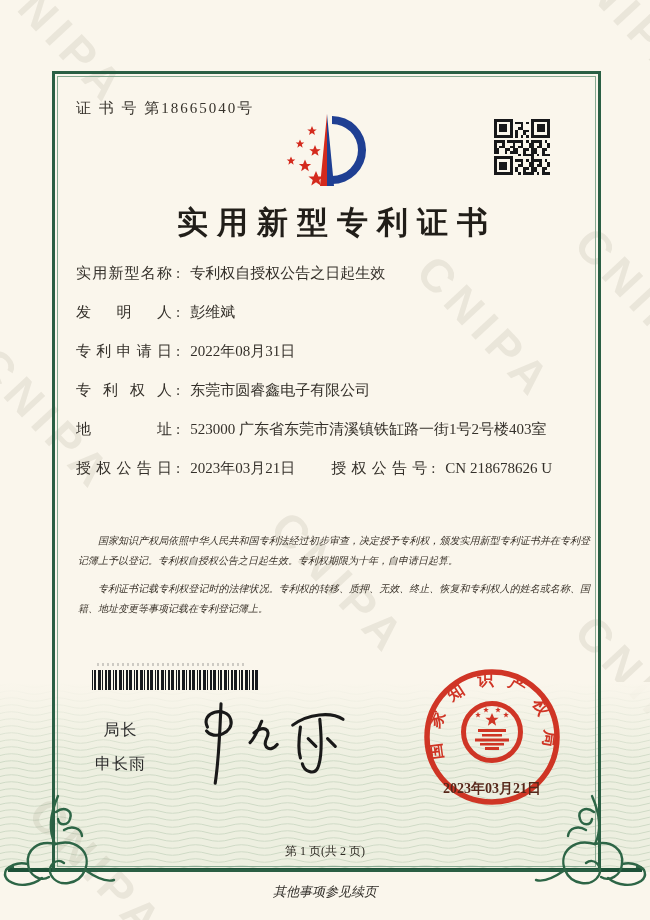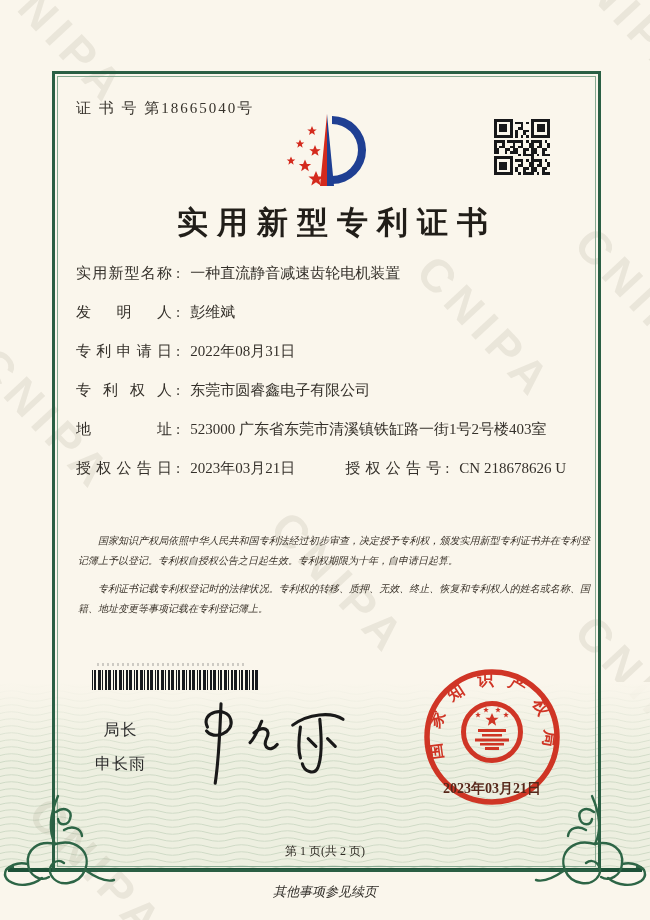--- a/index.html
+++ b/index.html
@@ -55,21 +55,21 @@
 
   .title{
     position:absolute;left:12px;top:202px;width:100%;margin:0;z-index:6;
     text-align:center;font-size:31px;font-weight:bold;letter-spacing:9px;color:#211e19;
   }
 
   .fields{position:absolute;left:76px;right:50px;top:254px;z-index:6;font-size:15px;color:#34302a;}
   .field-row{height:39px;line-height:39px;white-space:nowrap;}
   .flabel{display:inline-block;width:96px;text-align:justify;text-align-last:justify;}
   .colon{display:inline-block;margin:0 10px 0 4px;}
-  .pair2{margin-left:50px;font-family:Liberation Serif, serif;}
+  .pair2{margin-left:36px;font-family:Liberation Serif, serif;}
 
   .paras{
     position:absolute;left:78px;right:60px;top:531px;z-index:6;
     font-size:10px;line-height:19.5px;font-style:italic;color:#3a332a;text-align:justify;
   }
   .para{margin:0 0 9px 0;text-indent:2em;}
 
   .barcode-caption{
     position:absolute;left:97px;top:663px;width:148px;height:3px;z-index:6;opacity:.55;
     background:repeating-linear-gradient(90deg, rgba(90,90,90,.5) 0 2px, transparent 2px 5px);
@@ -296,21 +296,21 @@
         <rect x="18" y="20" width="1" height="1"></rect>
         <rect x="19" y="20" width="1" height="1"></rect>
         <rect x="20" y="20" width="1" height="1"></rect>
       </g>
   </svg>
 
   <h1 class="title">实用新型专利证书</h1>
 
   <div class="fields">
     <div class="field-row">
-      <span class="flabel">实用新型名称</span><span class="colon">:</span><span class="fvalue">一种直流静音减速齿轮电机装置</span>
+      <span class="flabel">实用新型名称</span><span class="colon">:</span><span class="fvalue">专利权自授权公告之日起生效</span>
     </div>
     <div class="field-row">
       <span class="flabel">发明人</span><span class="colon">:</span><span class="fvalue">彭维斌</span>
     </div>
     <div class="field-row">
       <span class="flabel">专利申请日</span><span class="colon">:</span><span class="fvalue">2022年08月31日</span>
     </div>
     <div class="field-row">
       <span class="flabel">专利权人</span><span class="colon">:</span><span class="fvalue">东莞市圆睿鑫电子有限公司</span>
     </div>

